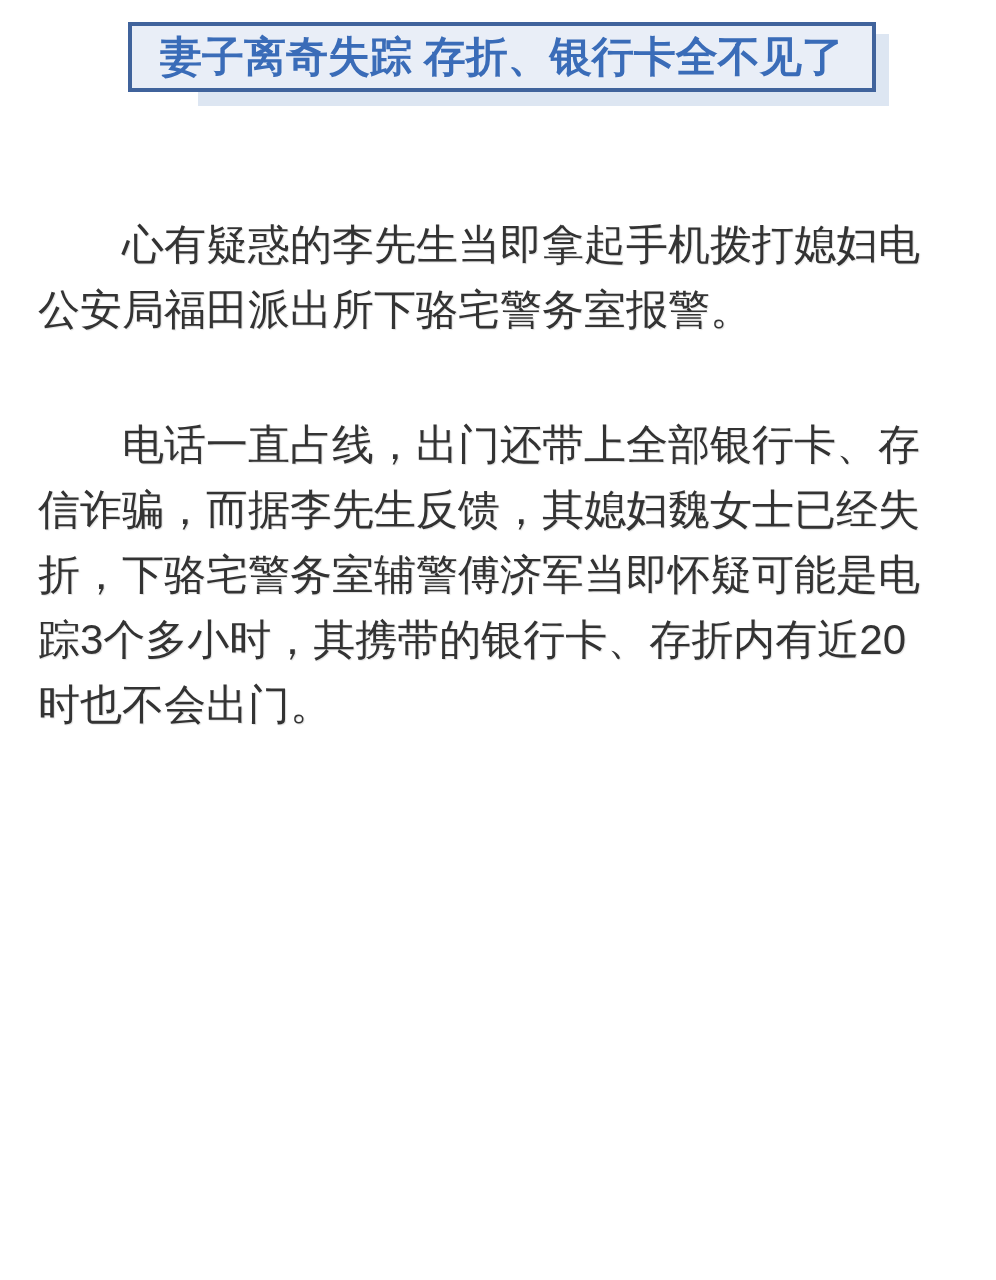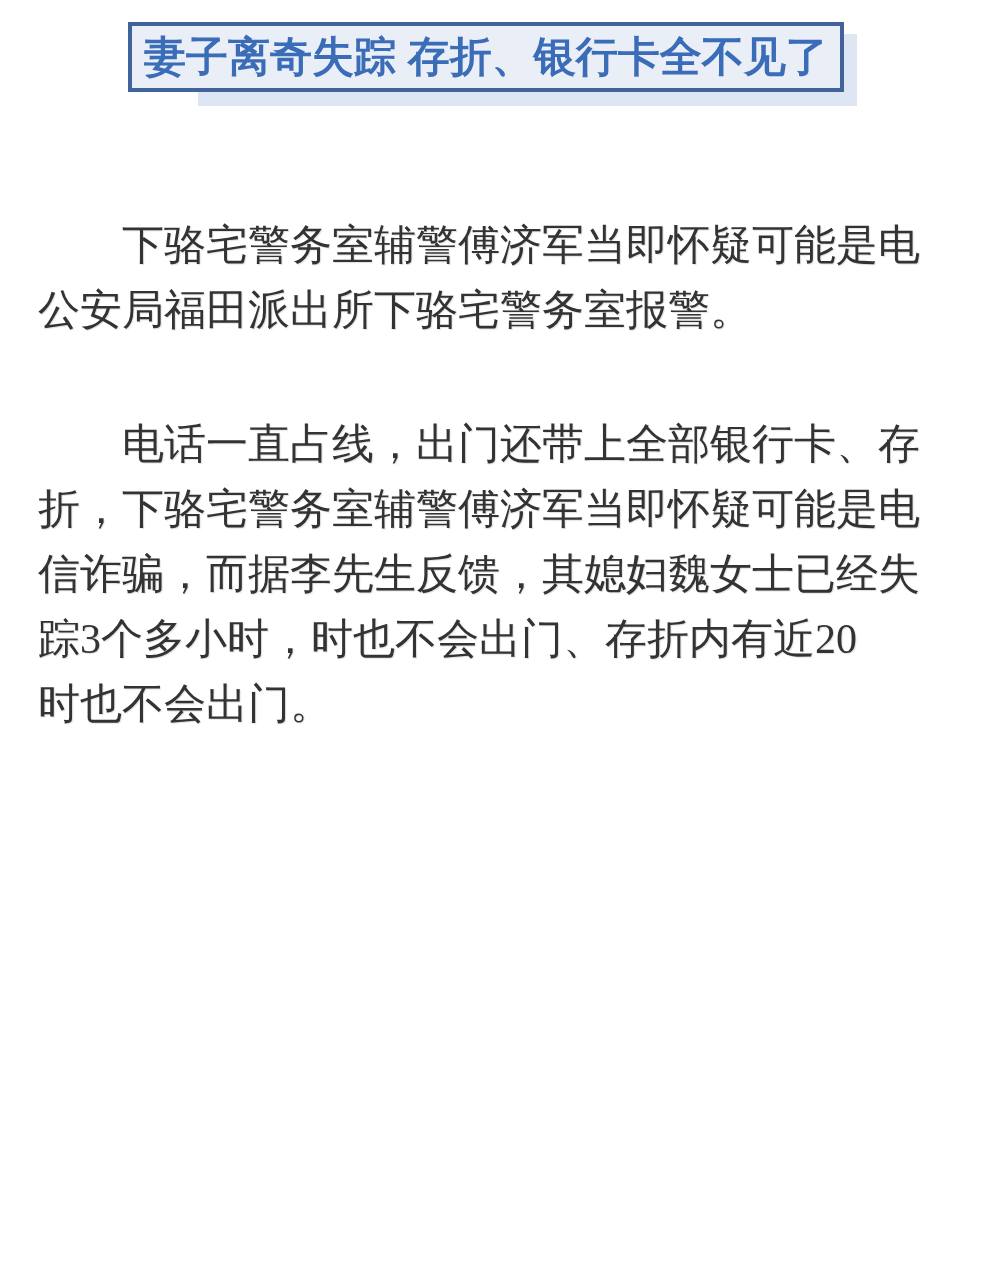--- a/index.html
+++ b/index.html
@@ -24,58 +24,58 @@
     background: #dde6f2;
   }
   .title-box {
     position: relative;
     background: #e9eef7;
     border: 4px solid #40639c;
     color: #3a6cb8;
     font-size: 42px;
     font-weight: 700;
     line-height: 1.05;
-    padding: 9px 12px;
+    padding: 9px 28px;
     white-space: nowrap;
   }
   .content {
     margin-top: 120px;
     padding-left: 38px;
     color: #333333;
     font-size: 42px;
     line-height: 65px;
   }
   .para { margin: 0 0 70px 0; }
-  .para:last-child { margin-bottom: 0; font-family: Liberation Serif, serif; }
+  .para:last-child { margin-bottom: 0; }
   .line {
     white-space: nowrap;
     text-shadow: 1px 1px 1px rgba(0,0,0,0.12);
   }
   .line.indent { text-indent: 84px; }
 </style>
 </head>
 <body>
 
 <div class="page">
 
   <div class="title-wrap">
     <div class="title-shadow"></div>
     <div class="title-box">妻子离奇失踪 存折、银行卡全不见了</div>
   </div>
 
   <div class="content">
 
 
     <div class="para">
-      <div class="line indent">下骆宅警务室辅警傅济军当即怀疑可能是电</div>
+      <div class="line indent">心有疑惑的李先生当即拿起手机拨打媳妇电</div>
       <div class="line">公安局福田派出所下骆宅警务室报警。</div>
     </div>
 
     <div class="para">
       <div class="line indent">电话一直占线，出门还带上全部银行卡、存</div>
+      <div class="line">信诈骗，而据李先生反馈，其媳妇魏女士已经失</div>
       <div class="line">折，下骆宅警务室辅警傅济军当即怀疑可能是电</div>
-      <div class="line">信诈骗，而据李先生反馈，其媳妇魏女士已经失</div>
-      <div class="line">踪3个多小时，时也不会出门、存折内有近20</div>
+      <div class="line">踪3个多小时，其携带的银行卡、存折内有近20</div>
       <div class="line">时也不会出门。</div>
     </div>
 
   </div>
 </div>
 
 </body></html>

